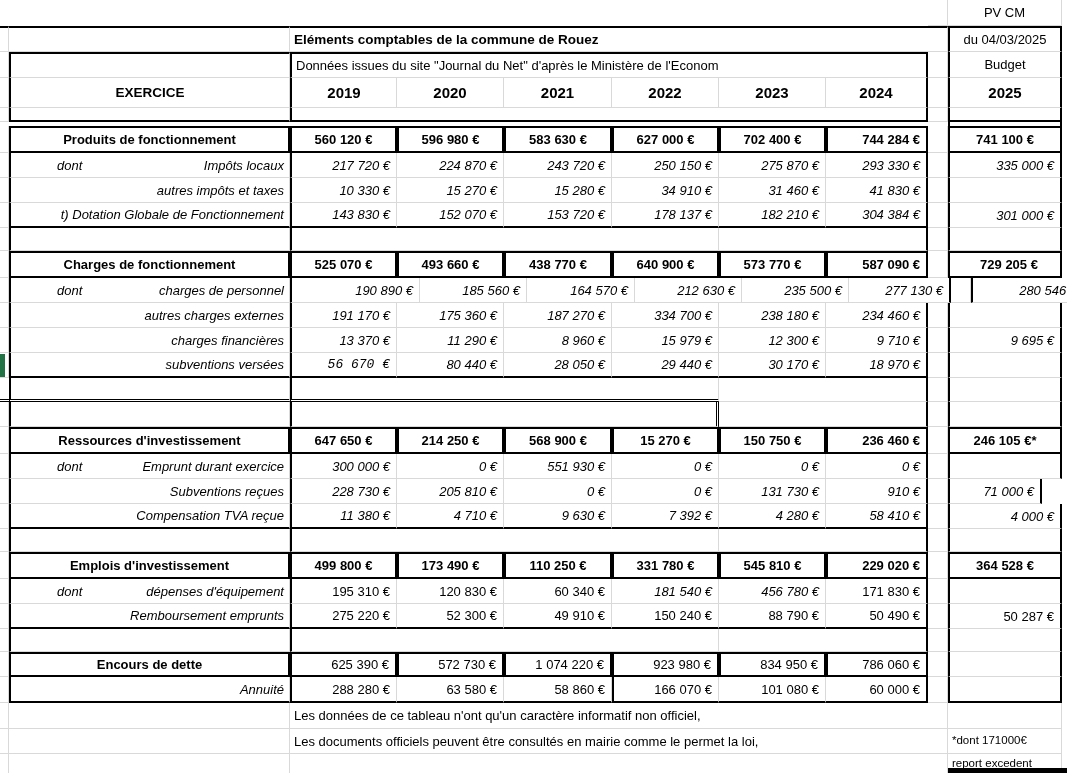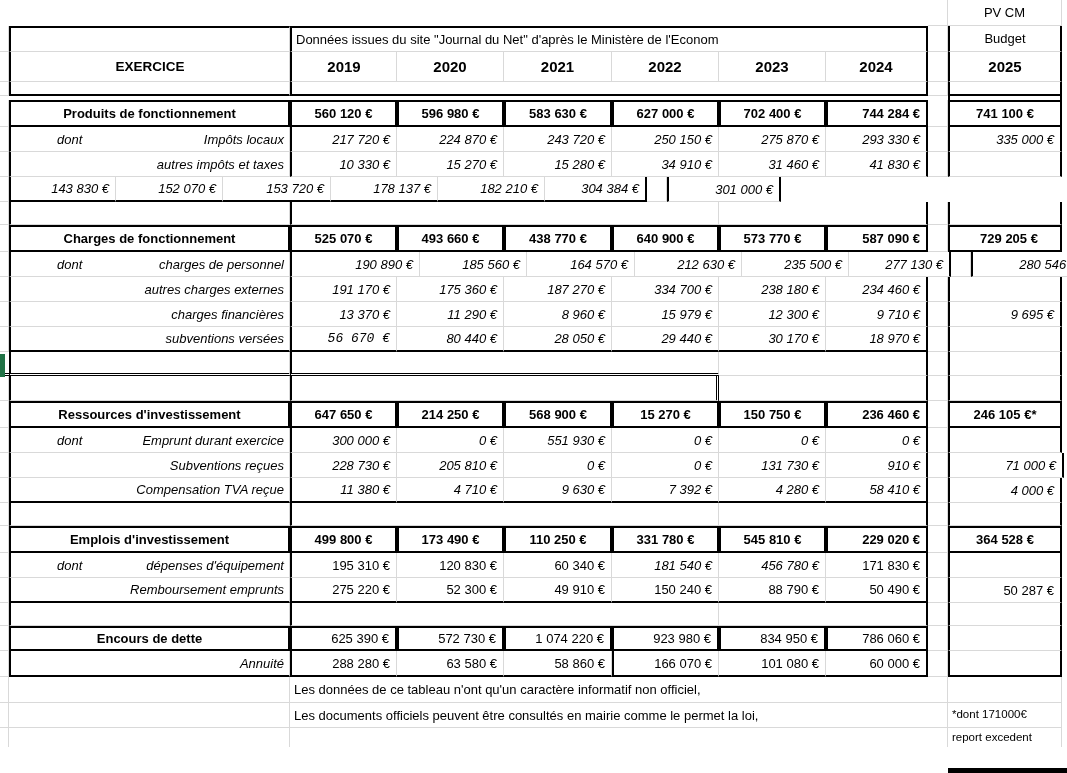--- a/index.html
+++ b/index.html
@@ -26,20 +26,27 @@
 
 <div class="sheet" id="sheet">
   <div id="grid">
       <div class="row" style="height: 26px;">
         <div class="cell nb nr" style="width: 928px;"></div>
         <div class="cell" style="width: 20px;"></div>
         <div class="cell c" style="width: 114px;">PV CM</div>
         <div class="cell nb nr" style="width: 5px;"></div>
       </div>
       <div class="row" style="height: 26px;">
+        <div class="cell bt" style="width: 9px;"></div>
+        <div class="cell bt" style="width: 281px;"></div>
+        <div class="cell bt l b fs14" style="width: 658px;">Eléments comptables de la commune de Rouez</div>
+        <div class="cell bt bl br c" style="width: 114px;">du 04/03/2025</div>
+        <div class="cell nb nr" style="width: 5px;"></div>
+      </div>
+      <div class="row" style="height: 26px;">
         <div class="cell" style="width: 9px;"></div>
         <div class="cell bl bt" style="width: 281px;"></div>
         <div class="cell bl bt br l" style="width: 638px;">Données issues du site  "Journal du Net" d'après le Ministère de l'Econom</div>
         <div class="cell" style="width: 20px;"></div>
         <div class="cell bl br c" style="width: 114px;">Budget</div>
         <div class="cell nb nr" style="width: 5px;"></div>
       </div>
       <div class="row" style="height: 30px;">
         <div class="cell" style="width: 9px;"></div>
         <div class="cell bl c b fs14" style="width: 281px;">EXERCICE</div>
@@ -108,20 +115,23 @@
         <div class="cell r i" style="width: 108px;">15 280 €</div>
         <div class="cell r i" style="width: 107px;">34 910 €</div>
         <div class="cell r i" style="width: 107px;">31 460 €</div>
         <div class="cell r i br" style="width: 102px;">41 830 €</div>
         <div class="cell" style="width: 20px;"></div>
         <div class="cell bl br r i" style="width: 114px;"></div>
         <div class="cell nb nr" style="width: 5px;"></div>
       </div>
       <div class="row" style="height: 25px;">
         <div class="cell" style="width: 9px;"></div>
+        <div class="cell bl bb" style="width: 281px;">
+          <span class="lbl">t) Dotation Globale de Fonctionnement</span>
+        </div>
         <div class="cell r i bl bb" style="width: 107px;">143 830 €</div>
         <div class="cell r i bb" style="width: 107px;">152 070 €</div>
         <div class="cell r i bb" style="width: 108px;">153 720 €</div>
         <div class="cell r i bb" style="width: 107px;">178 137 €</div>
         <div class="cell r i bb" style="width: 107px;">182 210 €</div>
         <div class="cell r i br bb" style="width: 102px;">304 384 €</div>
         <div class="cell" style="width: 20px;"></div>
         <div class="cell bl br r i" style="width: 114px;">301 000 €</div>
         <div class="cell nb nr" style="width: 5px;"></div>
       </div>
@@ -260,21 +270,21 @@
         <div class="cell bl" style="width: 281px;">
           <span class="lbl">Subventions reçues</span>
         </div>
         <div class="cell r i bl" style="width: 107px;">228 730 €</div>
         <div class="cell r i" style="width: 107px;">205 810 €</div>
         <div class="cell r i" style="width: 108px;">0 €</div>
         <div class="cell r i" style="width: 107px;">0 €</div>
         <div class="cell r i" style="width: 107px;">131 730 €</div>
         <div class="cell r i br" style="width: 102px;">910 €</div>
         <div class="cell" style="width: 20px;"></div>
-        <div class="cell bl br r i" style="width: 116px;">71 000 €</div>
+        <div class="cell bl br r i" style="width: 94px;">71 000 €</div>
         <div class="cell nb nr" style="width: 5px;"></div>
       </div>
       <div class="row" style="height: 25px;">
         <div class="cell" style="width: 9px;"></div>
         <div class="cell bl bb" style="width: 281px;">
           <span class="lbl">Compensation TVA reçue</span>
         </div>
         <div class="cell r i bl bb" style="width: 107px;">11 380 €</div>
         <div class="cell r i bb" style="width: 107px;">4 710 €</div>
         <div class="cell r i bb" style="width: 108px;">9 630 €</div>

